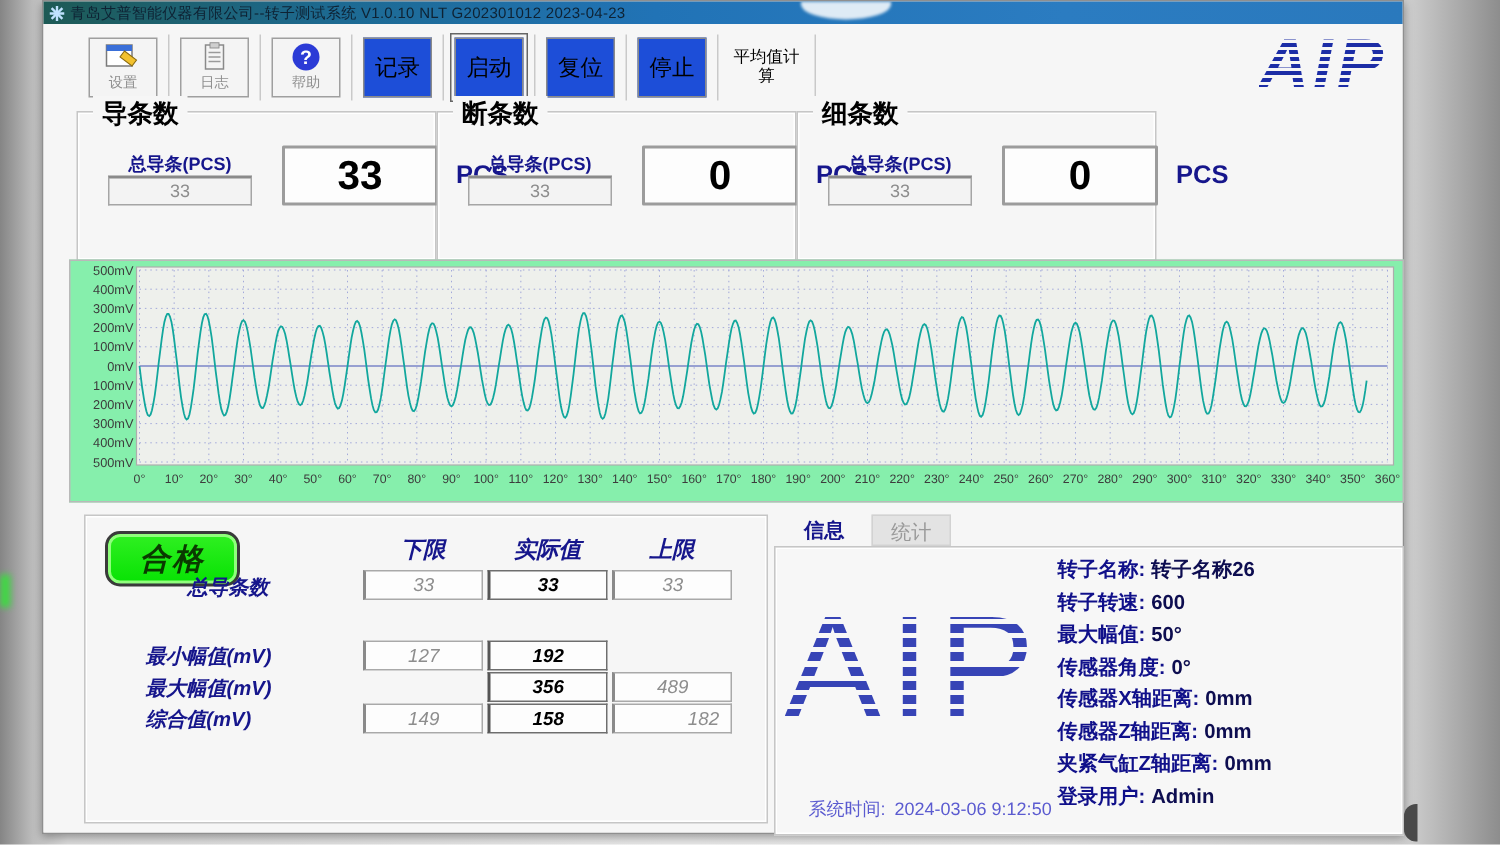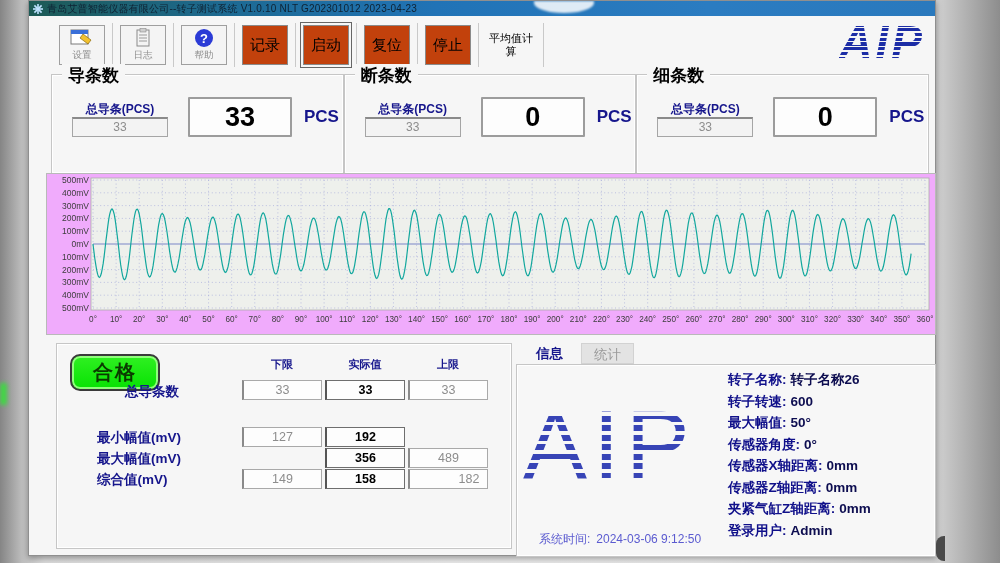--- a/index.html
+++ b/index.html
@@ -20,78 +20,78 @@
                      background:rgba(255,255,255,.85); border-radius:0 0 60% 60%/0 0 100% 100%; filter:blur(1px); }
   .client { position:absolute; left:0; top:15px; right:0; bottom:0; background:#f6f6f6; }
 
   
   .toolbar { position:absolute; left:30px; top:6px; height:46px; display:flex; align-items:center; }
   .sep { width:1px; height:44px; background:#c9c9c9; margin:0 7px; }
   .tbtn { display:flex; flex-direction:column; align-items:center; justify-content:center;
           width:46px; height:40px; background:#f4f4f4; border:1px solid #9f9f9f; cursor:pointer; }
   .tbtn .tlabel { font-size:9.5px; color:#8f8f8f; margin-top:1px; }
   .tbtn-text { width:46px; height:40px; display:flex; align-items:center; justify-content:center;
-               background:#c2410c; border:1px solid #8a8a8a; font-size:15px; color:#000; cursor:pointer; }
+               background:#1d4ed8; border:1px solid #8a8a8a; font-size:15px; color:#000; cursor:pointer; }
   .tbtn-text.focused { outline:1px solid #666; outline-offset:2px; }
   .tbtn-flat { width:50px; height:40px; display:flex; align-items:center; justify-content:center;
                text-align:center; border:none; background:transparent; font-size:11px; color:#000;
                line-height:1.2; cursor:pointer; }
 
   
   .striped { font-weight:900; font-style:italic; letter-spacing:3px; color:transparent;
              background:repeating-linear-gradient(180deg,#1c2da6 0px,#1c2da6 3.1px,rgba(255,255,255,0) 3.1px,rgba(255,255,255,0) 4.7px);
              -webkit-background-clip:text; background-clip:text; }
   .logo-top { position:absolute; right:10px; top:3px; font-size:46px; line-height:1; }
   .watermark { position:absolute; left:6px; top:32px; font-size:96px; line-height:1; letter-spacing:6px;
                background:repeating-linear-gradient(180deg,#3744b6 0px,#3744b6 6px,rgba(255,255,255,0) 6px,rgba(255,255,255,0) 9.5px);
                -webkit-background-clip:text; background-clip:text; color:transparent; }
 
   
-  .counters { position:absolute; left:22px; top:58px; width:878px; display:flex; gap:0; }
+  .counters { position:absolute; left:22px; top:58px; width:720px; display:flex; gap:0; }
   .gbox { position:relative; flex:1; height:100px; border:1px solid #c6c6c6;
           box-shadow:inset 0 0 0 1px #ffffff; }
   .gbox-title { position:absolute; top:-11px; left:10px; padding:0 6px; background:#f6f6f6;
                 font-size:17px; font-weight:700; color:#000; }
   .gbox-label { position:absolute; left:20px; top:26px; width:96px; text-align:center;
                 font-size:12px; font-weight:700; color:#16168c; }
   .gbox-input { position:absolute; left:20px; top:42px; width:96px; height:20px;
                 background:#f3f3f3; border:1px solid #a5a5a5; border-top:2px solid #8a8a8a;
                 font-size:12px; color:#8d8d8d; text-align:center; line-height:17px; }
   .gbox-display { position:absolute; left:136px; top:22px; width:104px; height:40px;
                   background:#fdfdfd; border:2px solid #9c9c9c; border-radius:1px;
                   font-size:27px; font-weight:700; color:#000; text-align:center; line-height:36px; }
   .gbox-unit { position:absolute; left:252px; top:32px; font-size:17px; font-weight:700; color:#16168c; }
 
   
   .chart-panel { position:absolute; left:17px; top:157px; width:890px; height:162px;
-                 border:1px solid #b9b9b9; background:#f0abfc; }
+                 border:1px solid #b9b9b9; background:#86efac; }
 
   
   .results { position:absolute; left:27px; top:327px; width:456px; height:206px;
-             border:1px solid #c6c6c6; box-shadow:inset 0 0 0 1px #ffffff; background:#f6f6f6; }
+             border:1px solid #c6c6c6; box-shadow:inset 0 0 0 1px #ffffff; background:#f6f6f6;font-style:italic; }
   .pass-btn { position:absolute; left:13px; top:10px; width:90px; height:37px;
               background:linear-gradient(#30f022,#07e203); border:2px solid #3a3a3a; border-radius:10px;
               box-shadow:inset 0 0 0 2px #90ff7c; font-size:20px; font-weight:700; color:#0a3a00;
               display:flex; align-items:center; justify-content:center; letter-spacing:2px; cursor:pointer; }
-  .res-head { position:absolute; top:13px; font-size:11px; font-weight:700; color:#16168c; width:80px; text-align:center; }
+  .res-head { position:absolute; top:13px; font-size:15px; font-weight:700; color:#16168c; width:80px; text-align:center; }
   .res-label { position:absolute; left:40px; font-size:13.5px; font-weight:700; color:#16168c; }
   .res-box { position:absolute; height:20px; width:80px; text-align:center; font-size:12.5px;
              line-height:18px; background:#fdfdfd; }
   .res-lim { border:1px solid #a9a9a9; border-left:2px solid #8a8a8a; color:#8d8d8d; }
   .res-act { border:1px solid #6e6e6e; border-left:2px solid #555; color:#000; font-weight:700; }
 
   
   .info-wrap { position:absolute; left:487px; top:327px; width:420px; height:214px; }
   .tabs { display:flex; gap:6px; height:21px; padding-left:8px; }
   .tab { padding:2px 12px; font-size:13.5px; cursor:pointer; }
   .tab.active { color:#16168c; font-weight:700; background:#f6f6f6; }
   .tab.inactive { color:#9a9a9a; background:#e3e3e3; border:1px solid #d2d2d2; }
   .info-body { position:absolute; left:0; top:21px; right:0; bottom:0;
                border:1px solid #c6c6c6; box-shadow:inset 0 0 0 1px #ffffff; background:#f7f7f7; overflow:hidden; }
-  .info-lines { position:absolute; left:188px; top:6px;margin-left:23px; }
+  .info-lines { position:absolute; left:188px; top:6px; }
   .info-line { height:21.5px; font-size:13.5px; font-weight:700; color:#10108a; white-space:nowrap; }
   .info-line .iv { margin-left:4px; color:#0d0d50; }
   .sys-time { position:absolute; left:22px; bottom:8px; font-size:12px; color:#5b5bd0; }
   .sys-time .stv { margin-left:6px; }
 
   .notch { position:absolute; left:936px; top:536px; width:9px; height:25px;
            background:#4a4a4a; border-radius:8px 0 0 8px; }
   .reflection { position:absolute; left:0; top:383px; width:7px; height:22px;
                 background:#38e03c; filter:blur(2px); opacity:.9; }
 </style>

